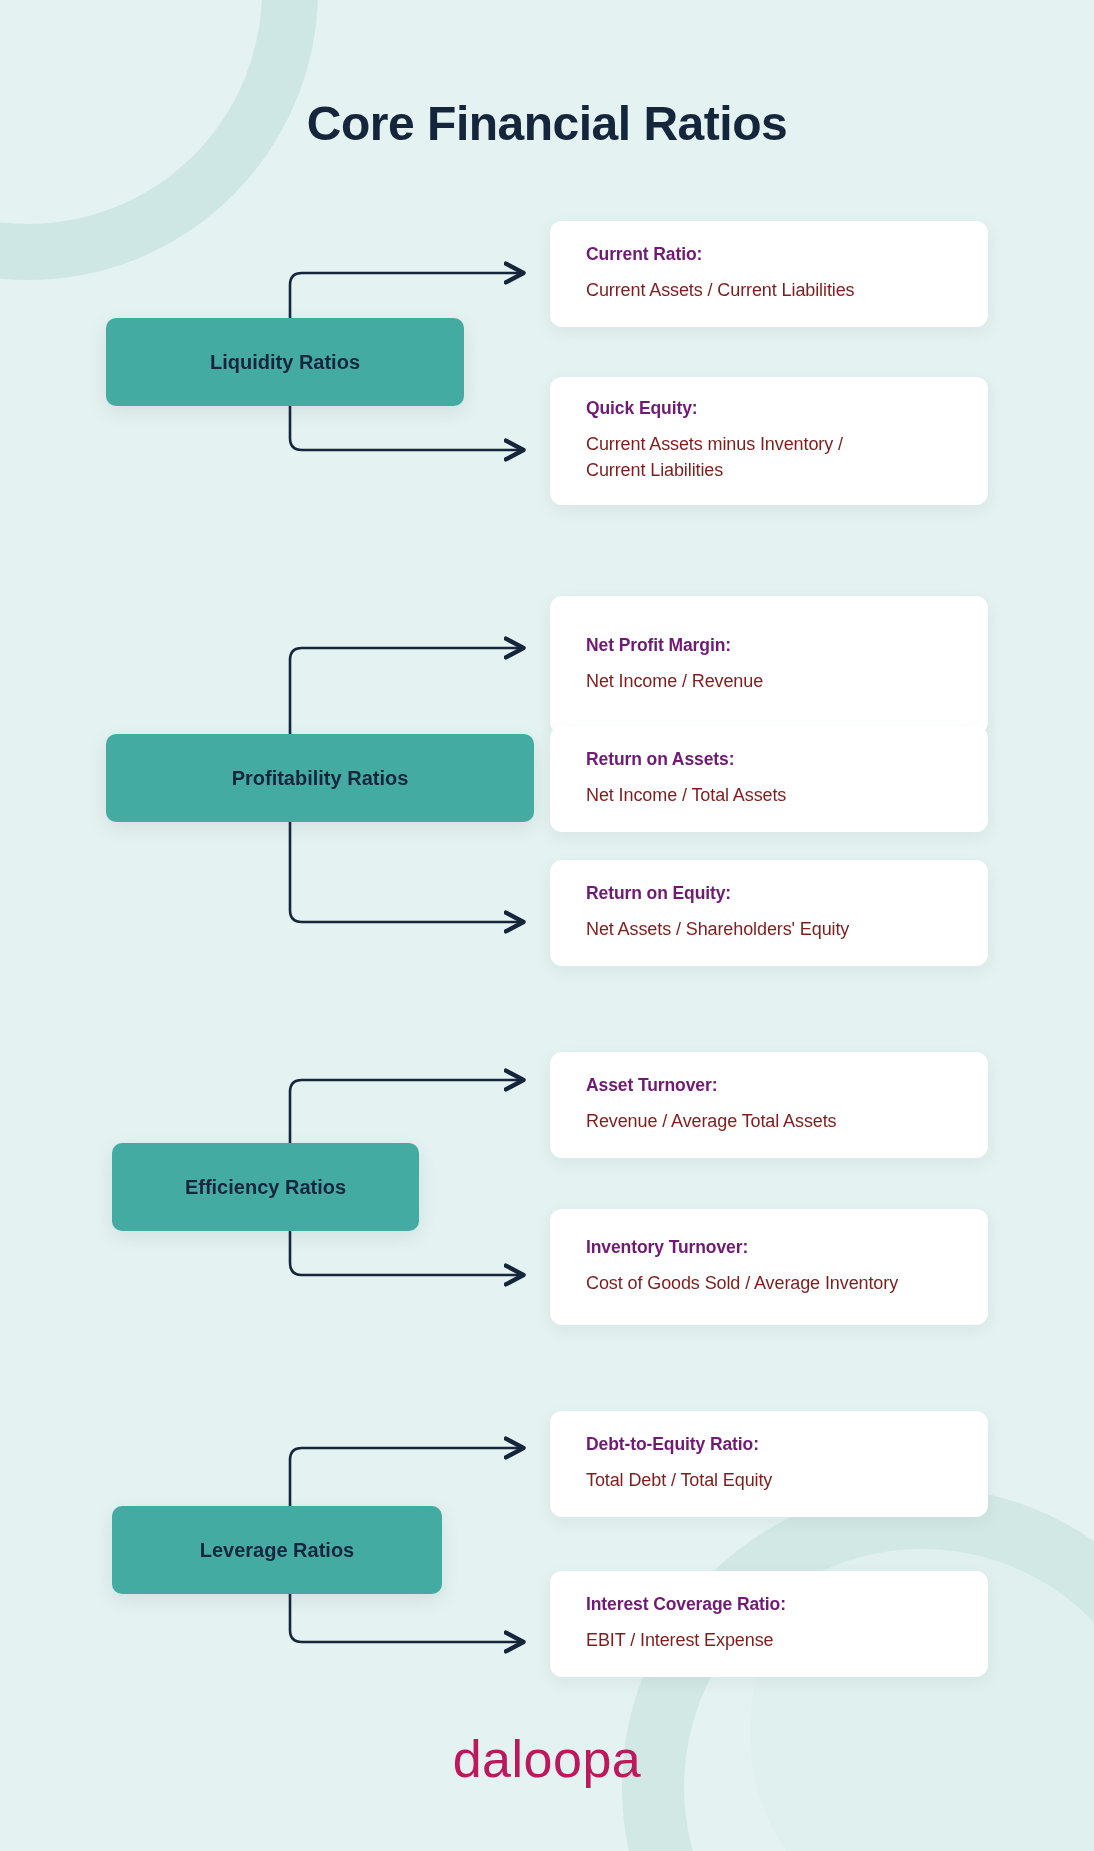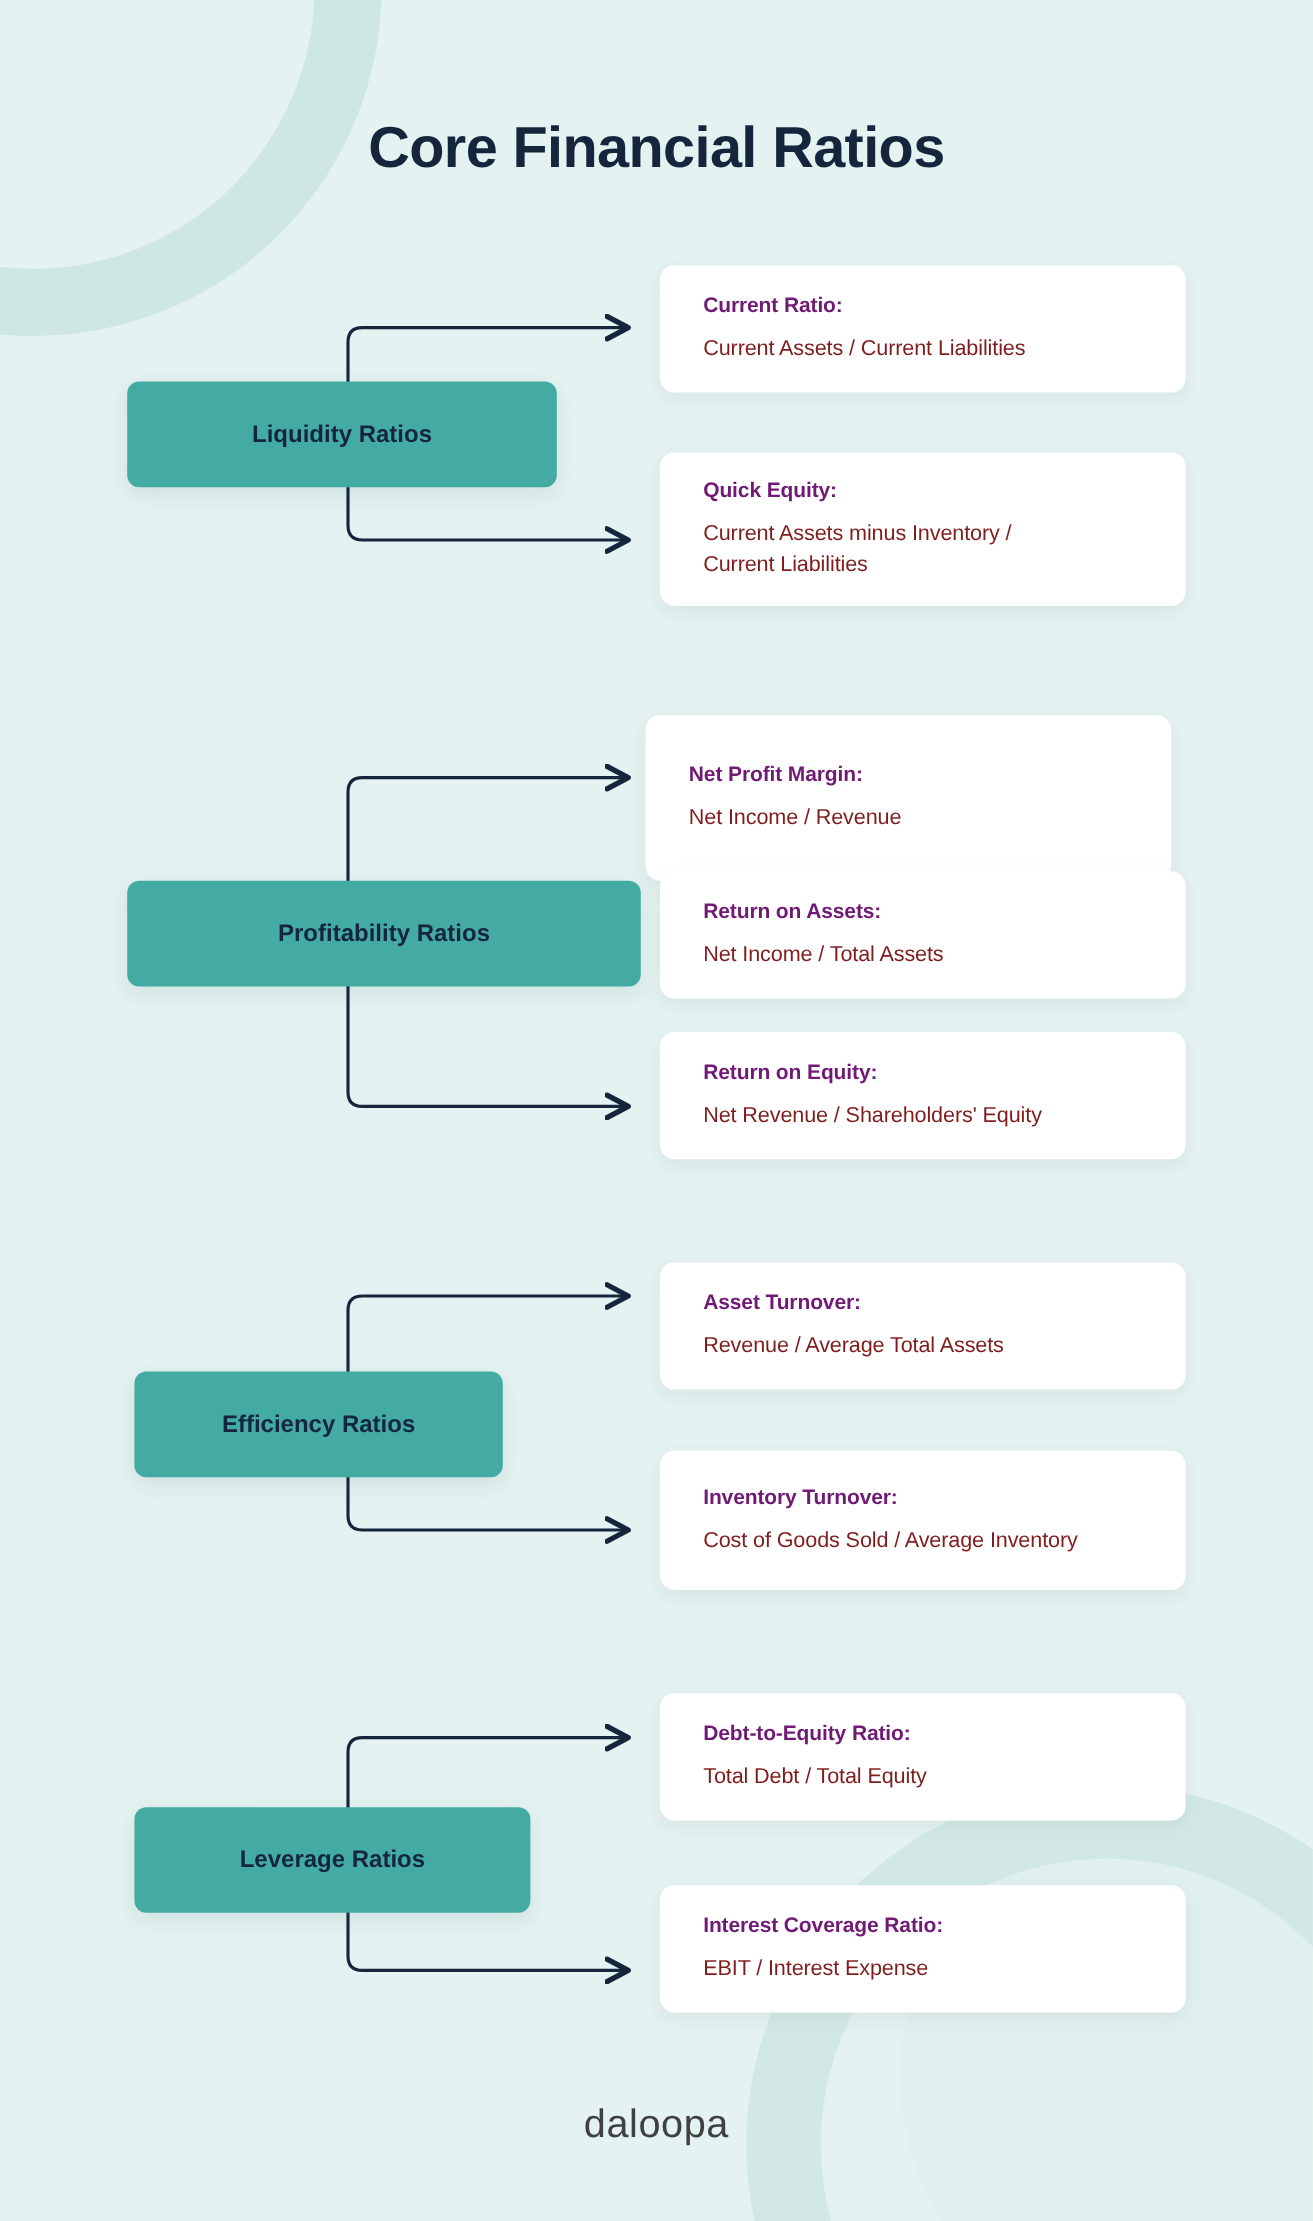--- a/index.html
+++ b/index.html
@@ -123,22 +123,22 @@
     letter-spacing: -0.1px;
   }
 
   
   .footer-logo {
     position: absolute;
     left: 0;
     bottom: 62px;
     width: 1094px;
     text-align: center;
-    font-size: 33px;
-    color: #404040;
+    font-size: 52px;
+    color: #be185d;
     letter-spacing: 0.5px;
     z-index: 4;
   }
 </style>
 </head>
 <body>
 
 <div class="bg-layer">
   <div class="ring-tl"></div>
   <div class="disc-br"></div>
@@ -188,33 +188,33 @@
 
   <div class="card" style="left:550px; top:377px; width:438px; height:128px;">
     <div class="card-title">Quick Equity:</div>
     <div class="card-formula" style="max-width:318px;">Current Assets minus Inventory / Current Liabilities</div>
   </div>
 
   <div class="cat-box" style="left:106px; top:734px; width:428px; height:88px;">
     <span>Profitability Ratios</span>
   </div>
 
-  <div class="card" style="left:538px; top:596px; width:438px; height:138px;">
+  <div class="card" style="left:550px; top:596px; width:438px; height:138px;">
     <div class="card-title">Net Profit Margin:</div>
     <div class="card-formula">Net Income / Revenue</div>
   </div>
 
   <div class="card" style="left:550px; top:726px; width:438px; height:106px;">
     <div class="card-title">Return on Assets:</div>
     <div class="card-formula">Net Income / Total Assets</div>
   </div>
 
   <div class="card" style="left:550px; top:860px; width:438px; height:106px;">
     <div class="card-title">Return on Equity:</div>
-    <div class="card-formula">Net Revenue / Shareholders' Equity</div>
+    <div class="card-formula">Net Assets / Shareholders' Equity</div>
   </div>
 
   <div class="cat-box" style="left:112px; top:1143px; width:307px; height:88px;">
     <span>Efficiency Ratios</span>
   </div>
 
   <div class="card" style="left:550px; top:1052px; width:438px; height:106px;">
     <div class="card-title">Asset Turnover:</div>
     <div class="card-formula">Revenue / Average Total Assets</div>
   </div>

